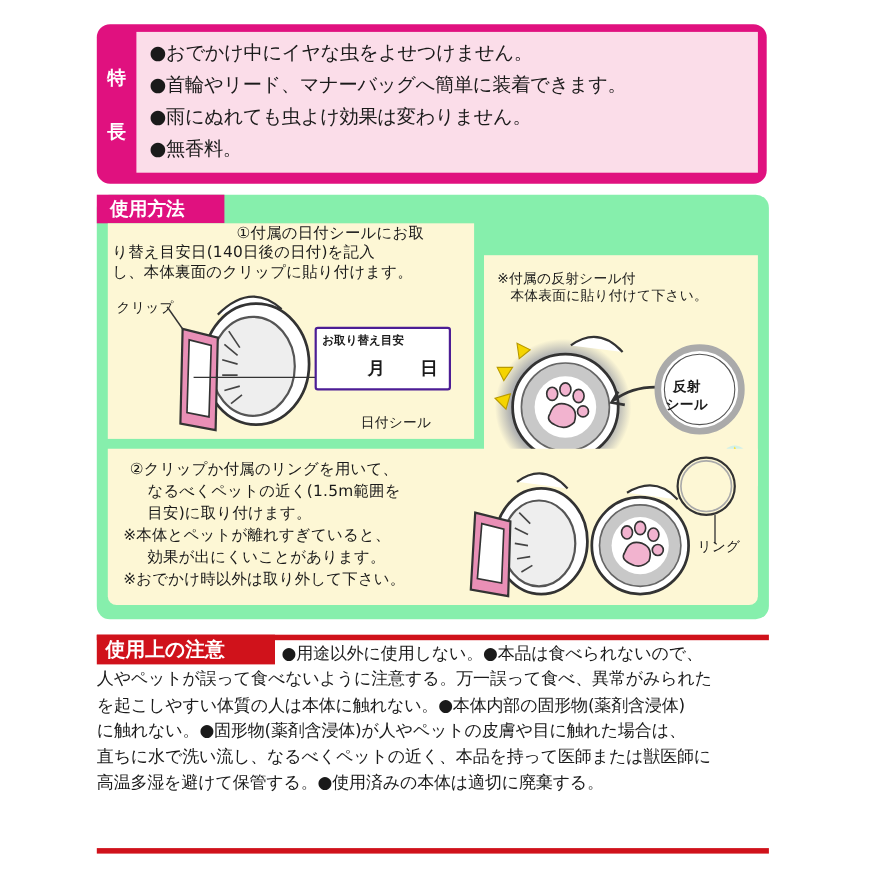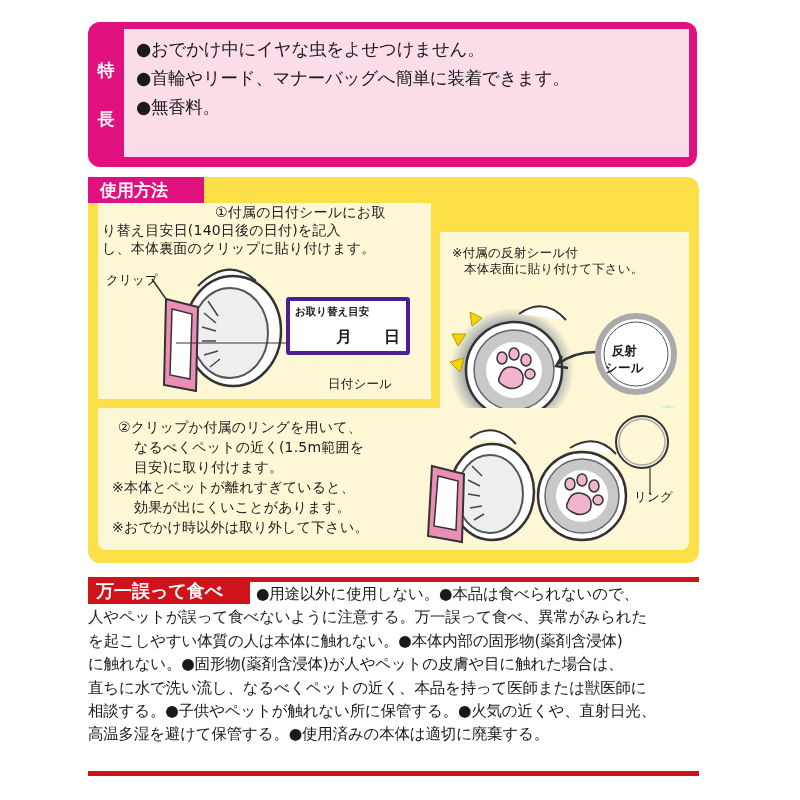--- a/index.html
+++ b/index.html
@@ -21,38 +21,38 @@
   }
   #features .inner {
     position: absolute; left: 36px; top: 7px; right: 8px; bottom: 10px;
     background: #fbdde9; padding: 6px 0 0 12px; box-sizing: border-box;
   }
   #features .inner div { font-size: 17.5px; line-height: 29px; letter-spacing: -0.3px; white-space: nowrap; }
 
   
   #usage {
     left: 88px; top: 177px; width: 611px; height: 386px;
-    background: #fde047; border-radius: 12px;
+    background: #86efac; border-radius: 12px;
   }
   .panel { position: absolute; background: #fdf7d5; }
   #p1 { left: 10px; top: 26px; width: 333px; height: 196px; }
   #p2 { left: 352px; top: 12px; width: 249px; height: 210px; margin-top: 43px; }
   #p3 { left: 10px; top: 231px; width: 591px; height: 142px; border-radius: 0 0 8px 8px; }
   #usage-tab {
     position: absolute; left: 0; top: 0; width: 116px; height: 26px;
     background: #e0117f; color: #fff; font-weight: bold; font-size: 17px;
     line-height: 26px; padding-left: 12px; box-sizing: border-box;
   }
   .txt { position: absolute; font-size: 14px; line-height: 18px; white-space: nowrap; letter-spacing: 0.2px; }
   .small { font-size: 12.5px; }
 
   
   #seal {
     position: absolute; left: 188px; top: 94px; width: 124px; height: 58px;
-    border: 4px solid #4c1d95; border-radius: 3px; background: #fff; box-sizing: border-box; text-decoration: underline;
+    border: 2px solid #4c1d95; border-radius: 3px; background: #fff; box-sizing: border-box; text-decoration: underline;
   }
   #seal .t { position: absolute; left: 5px; top: 4px; font-size: 10.5px; font-weight: bold; }
   #seal .m { position: absolute; left: 46px; top: 26px; font-size: 16px; font-weight: bold; }
   #seal .d { position: absolute; left: 94px; top: 26px; font-size: 16px; font-weight: bold; }
 
   
   #caution-bar { left: 88px; top: 577px; width: 611px; height: 5px; background: #d0121b; }
   #caution-tab {
     left: 88px; top: 577px; width: 162px; height: 27px; background: #d0121b;
     color: #fff; font-weight: bold; font-size: 18px; line-height: 27px; padding-left: 8px; box-sizing: border-box;
@@ -67,20 +67,21 @@
 <body>
 
 <div id="features" class="abs">
   <div class="side">
     <span>特</span>
     <span>長</span>
   </div>
   <div class="inner">
     <div>●おでかけ中にイヤな虫をよせつけません。</div>
     <div>●首輪やリード、マナーバッグへ簡単に装着できます。</div>
+    <div>●雨にぬれても虫よけ効果は変わりません。</div>
     <div>●無香料。</div>
   </div>
 </div>
 
 <div id="usage" class="abs">
   <div id="usage-tab">使用方法</div>
 
   <div id="p1" class="panel">
     <div class="txt" style="left:117px; top:0px;text-align:right;">①付属の日付シールにお取</div>
     <div class="txt" style="left:4px; top:18px;">り替え目安日(140日後の日付)を記入</div>
@@ -190,23 +191,22 @@
           <ellipse cx="188" cy="86" rx="5" ry="5"></ellipse>
         <path d="M158 88 Q162 76 174 80 Q184 84 180 96 Q172 104 162 98 Q154 94 158 88 Z"></path>
       </g>
       <line x1="240" y1="54" x2="240" y2="80" stroke="#333" stroke-width="1.2"></line>
     </svg>
     <div class="txt small" style="left:536px; top:80px;">リング</div>
   </div>
 </div>
 
 <div id="caution-bar" class="abs"></div>
-<div id="caution-tab" class="abs">万一誤って食べ</div>
+<div id="caution-tab" class="abs">使用上の注意</div>
 <div id="caution-text" class="abs">
   <div class="line" style="padding-left:168px; padding-top:2px;">●用途以外に使用しない。●本品は食べられないので、</div>
   <div class="line">人やペットが誤って食べないように注意する。万一誤って食べ、異常がみられた</div>
   <div class="line">を起こしやすい体質の人は本体に触れない。●本体内部の固形物(薬剤含浸体)</div>
   <div class="line">に触れない。●固形物(薬剤含浸体)が人やペットの皮膚や目に触れた場合は、</div>
   <div class="line">直ちに水で洗い流し、なるべくペットの近く、本品を持って医師または獣医師に</div>
-  <div class="line">相談する。●子供やペットが触れない所に保管する。●火気の近くや、直射日光、</div>
   <div class="line">高温多湿を避けて保管する。●使用済みの本体は適切に廃棄する。</div>
 </div>
 <div id="caution-bottom" class="abs"></div>
 
 </body></html>

